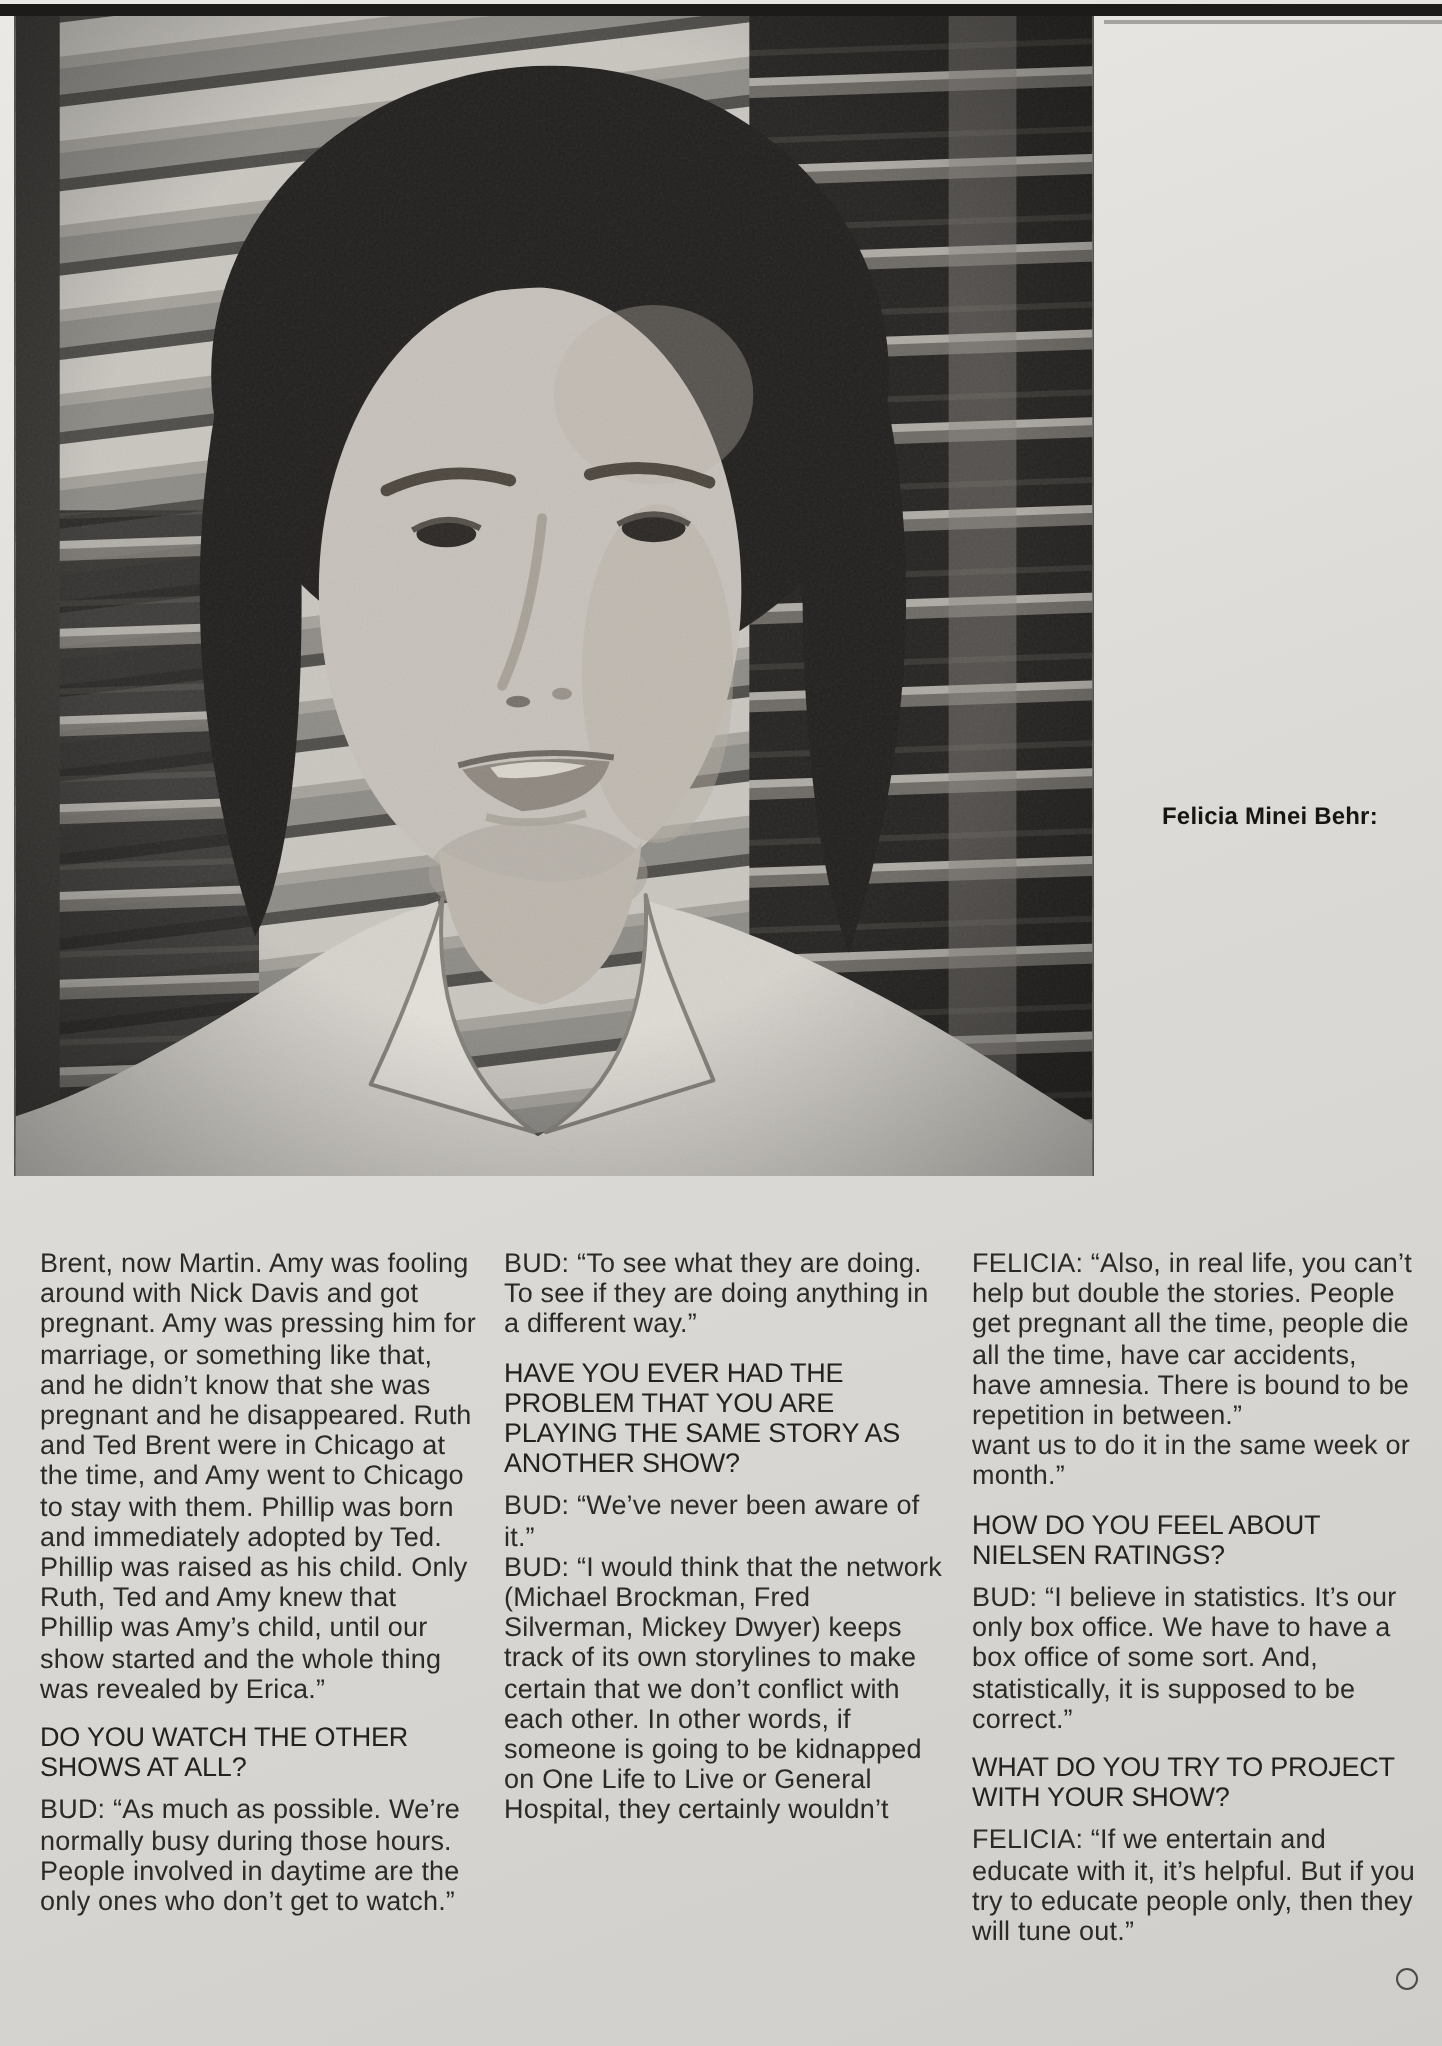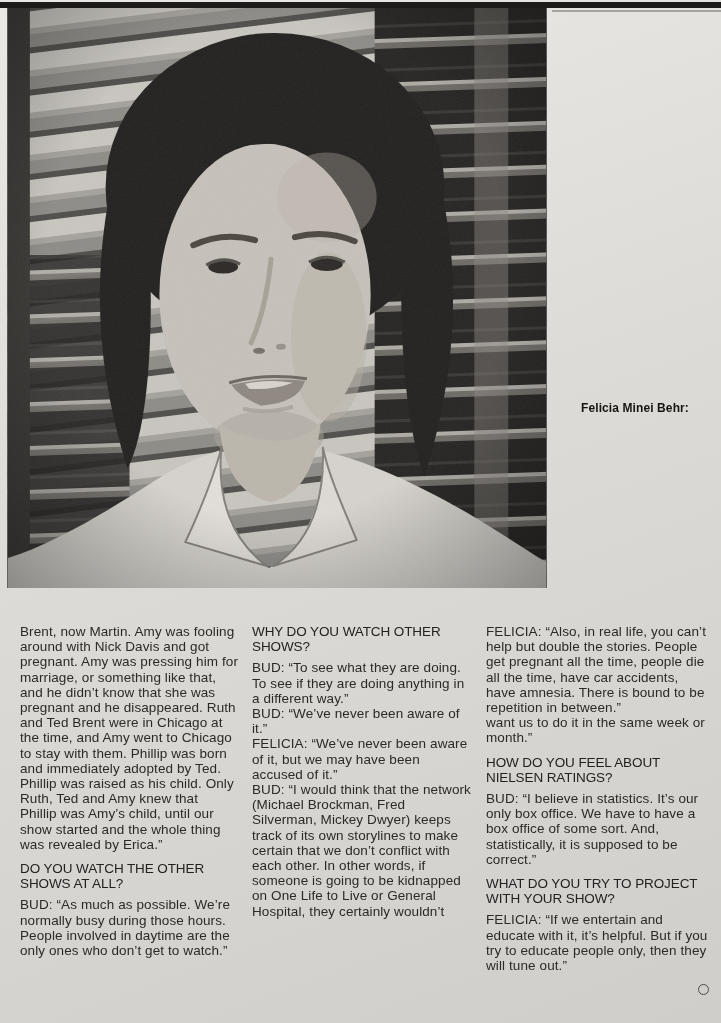--- a/index.html
+++ b/index.html
@@ -127,24 +127,23 @@
 
 <div class="columns">
 
   <div class="col">
     <p>Brent, now Martin. Amy was fooling around with Nick Davis and got pregnant. Amy was pressing him for marriage, or something like that, and he didn’t know that she was pregnant and he disappeared. Ruth and Ted Brent were in Chicago at the time, and Amy went to Chicago to stay with them. Phillip was born and immediately adopted by Ted. Phillip was raised as his child. Only Ruth, Ted and Amy knew that Phillip was Amy’s child, until our show started and the whole thing was revealed by Erica.”</p>
     <p class="q">DO YOU WATCH THE OTHER SHOWS AT ALL?</p>
     <p>BUD: “As much as possible. We’re normally busy during those hours. People involved in daytime are the only ones who don’t get to watch.”</p>
   </div>
 
   <div class="col">
-    <p class="q">WHY DO YOU WATCH OTHER SHOWS?</p>
     <p>BUD: “To see what they are doing. To see if they are doing anything in a different way.”</p>
+    <p class="q">HAVE YOU EVER HAD THE PROBLEM THAT YOU ARE PLAYING THE SAME STORY AS ANOTHER SHOW?</p>
     <p>BUD: “We’ve never been aware of it.”</p>
-    <p>FELICIA: “We’ve never been aware of it, but we may have been accused of it.”</p>
     <p><span>BUD: “I would think that the network (Michael Brockman, Fred Silverman, Mickey Dwyer) keeps track of its own storylines to make certain that we don’t conflict with each other. In other words, if someone is going to be kidnapped on </span><span class="it">One Life to Live</span><span> or </span><span class="it">General Hospital</span><span>, they certainly wouldn’t</span></p>
   </div>
 
   <div class="col">
     <p>FELICIA: “Also, in real life, you can’t help but double the stories. People get pregnant all the time, people die all the time, have car accidents, have amnesia. There is bound to be repetition in between.”</p>
     <p>want us to do it in the same week or month.”</p>
     <p class="q">HOW DO YOU FEEL ABOUT NIELSEN RATINGS?</p>
     <p>BUD: “I believe in statistics. It’s our only box office. We have to have a box office of some sort. And, statistically, it is supposed to be correct.”</p>
     <p class="q">WHAT DO YOU TRY TO PROJECT WITH YOUR SHOW?</p>
     <p>FELICIA: “If we entertain and educate with it, it’s helpful. But if you try to educate people only, then they will tune out.”</p>

